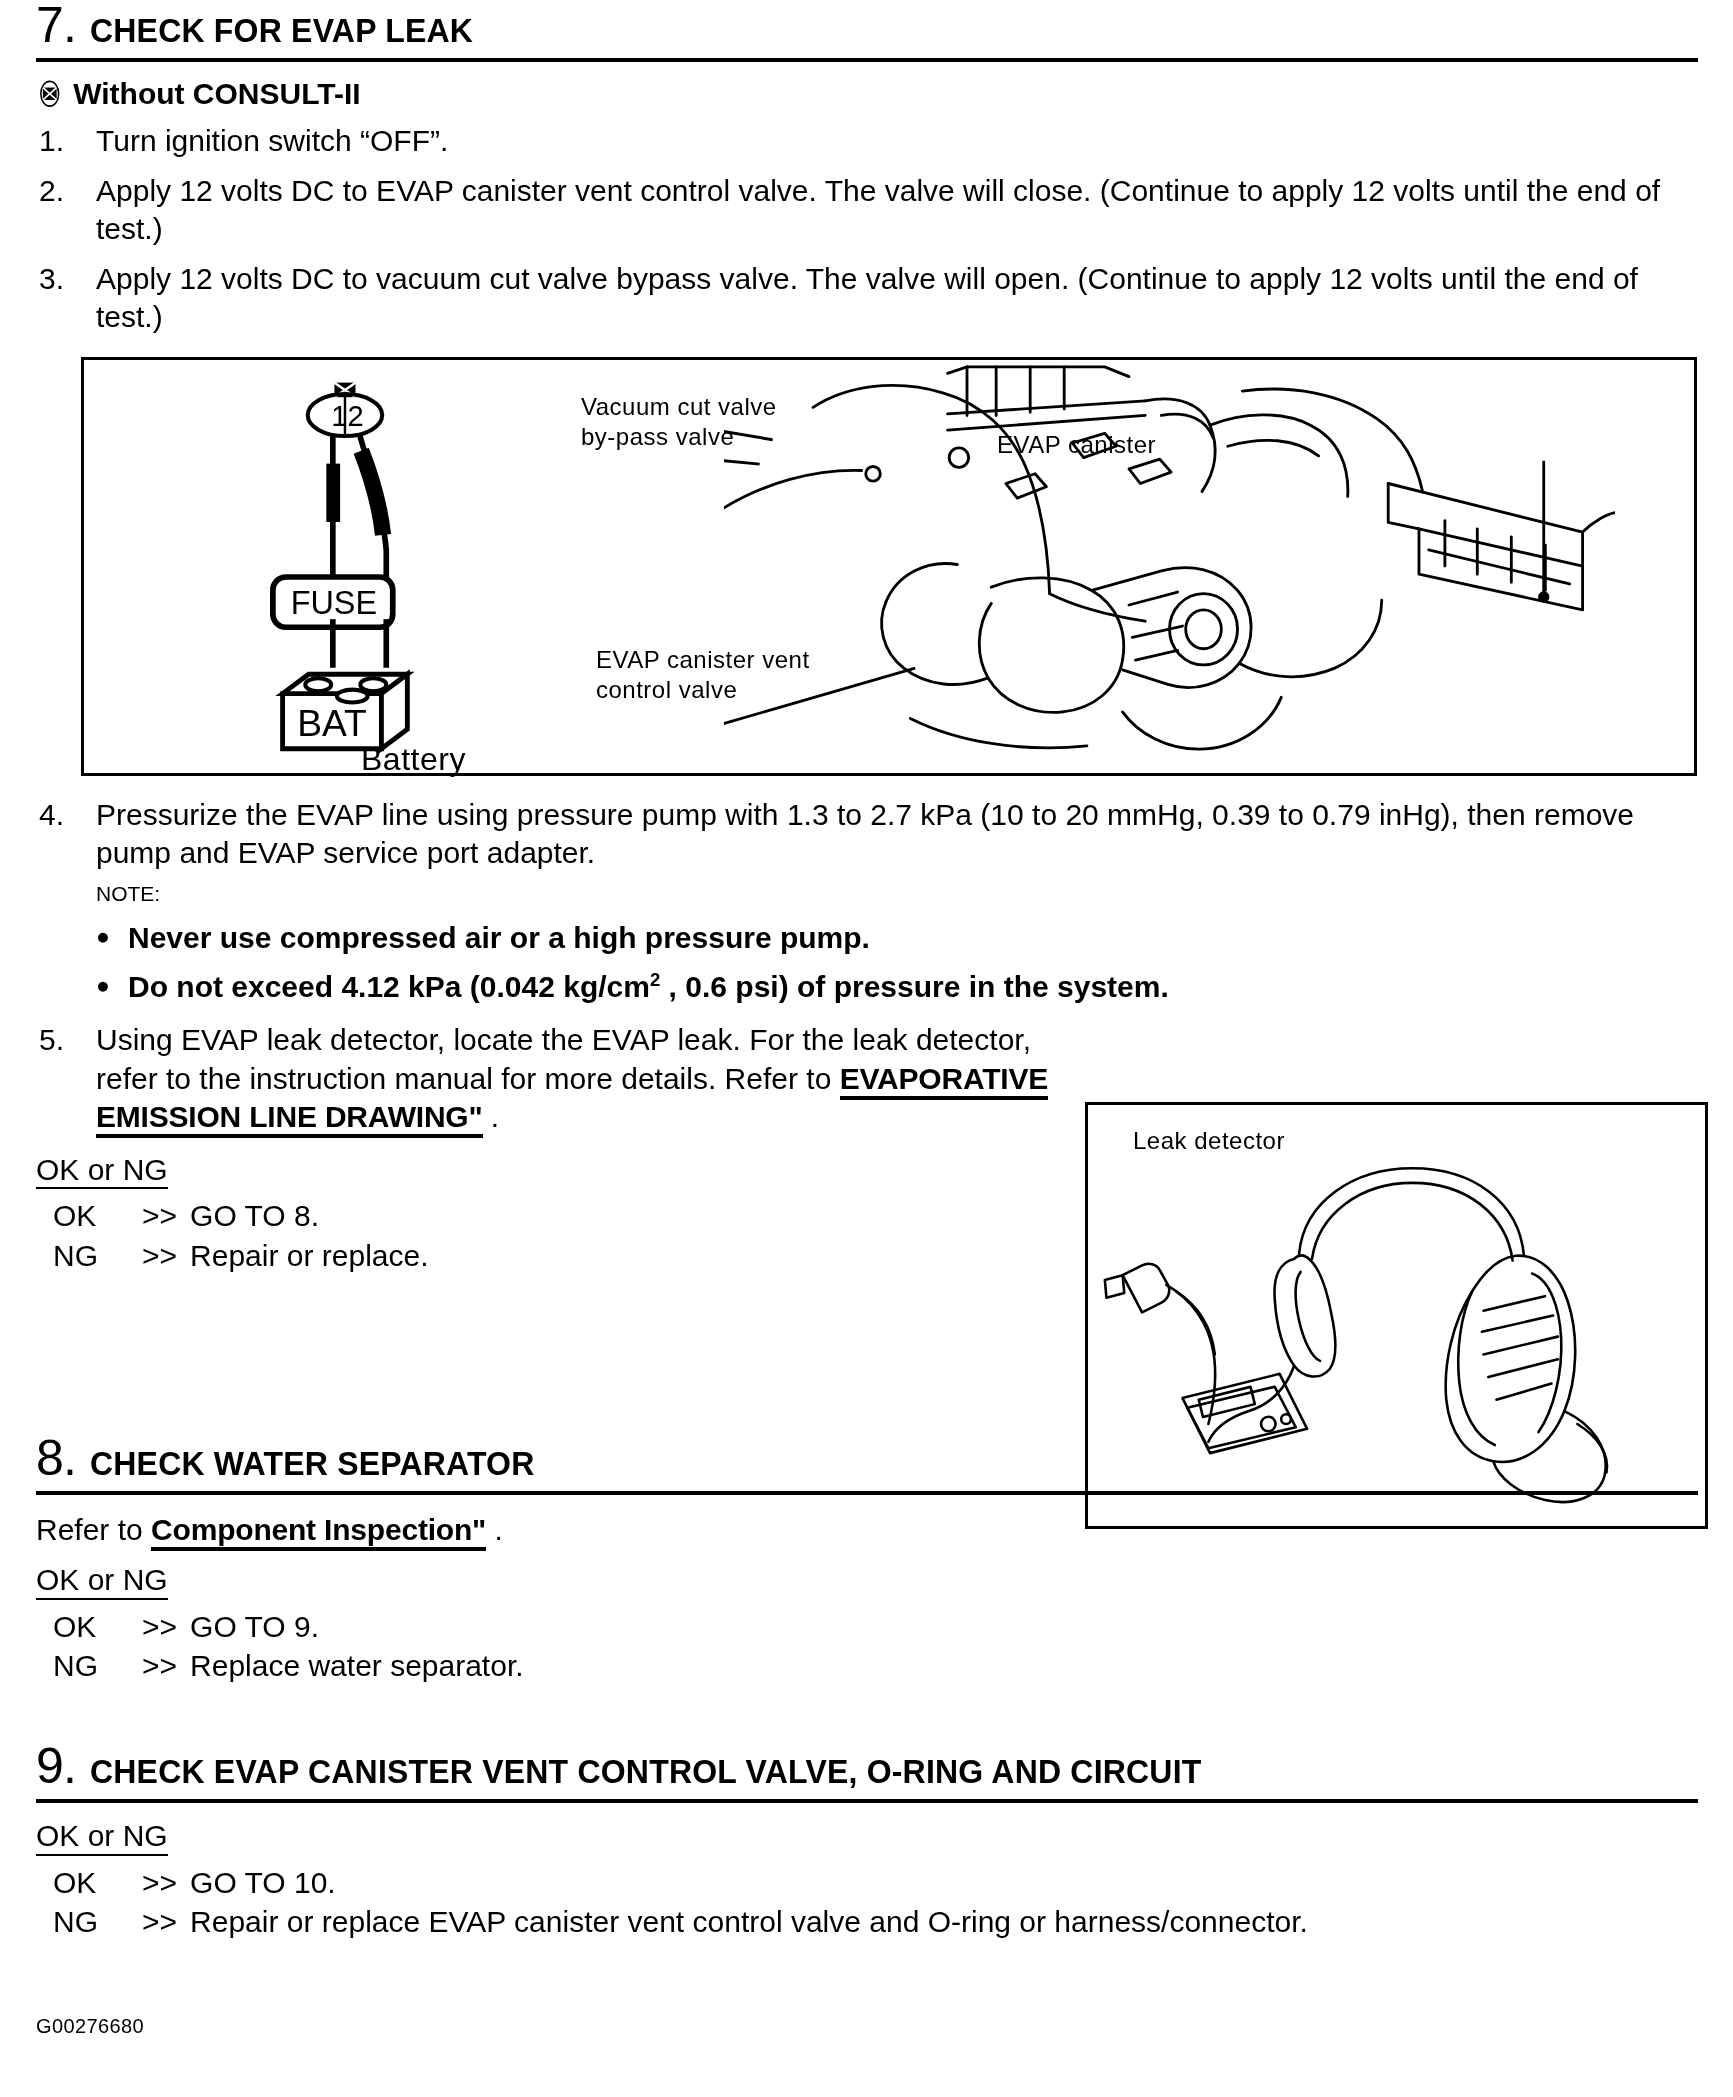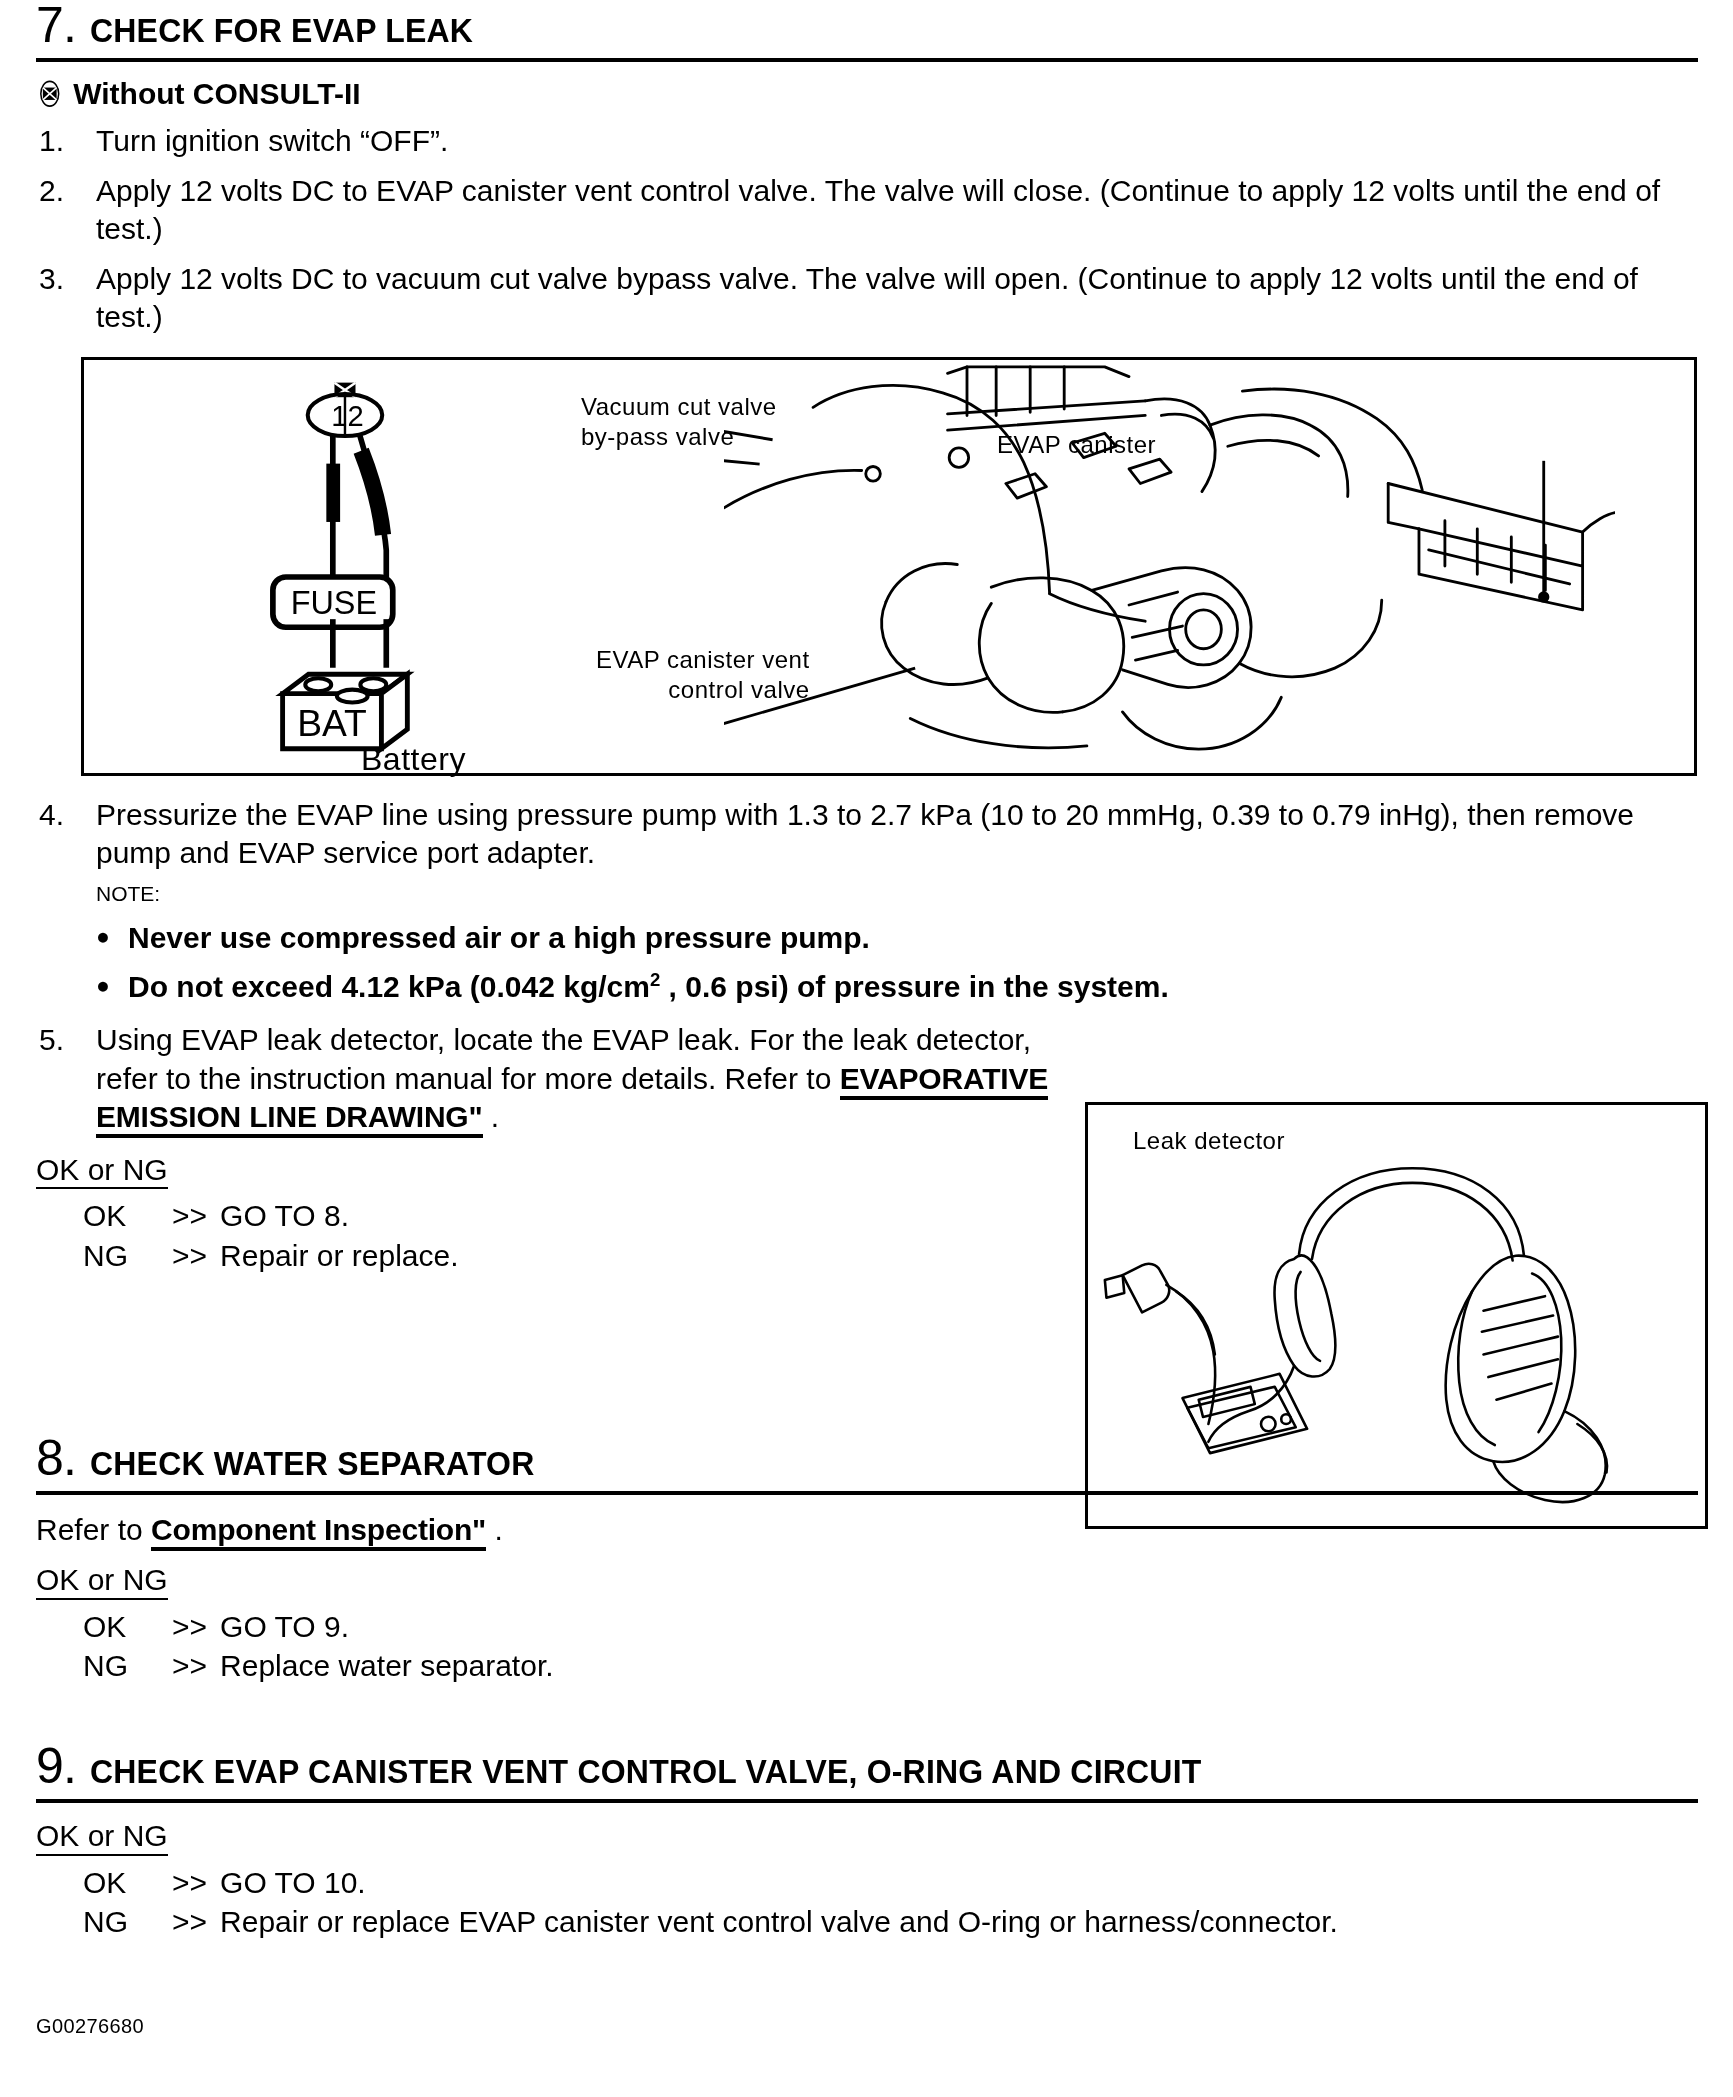--- a/index.html
+++ b/index.html
@@ -120,21 +120,21 @@
     font-size: 30px;
     padding-left: 36px;
     margin-top: 16px;
     display: inline-block;
   }
   .okng-title span {
     border-bottom: 2.4px solid #000;
     padding-bottom: 1.6px;
   }
   .okng-rows {
-    padding-left: 83px;
+    padding-left: 53px;
     margin-top: 9.7px;
   }
   .okng-row {
     display: flex;
     font-size: 30px;
     line-height: 1.32;
   }
   .okng-row .lbl { flex: 0 0 89px; }
   .okng-row .arr { flex: 0 0 auto; }
 
@@ -322,21 +322,21 @@
           <path d="M-150 108 L44 126"></path>
           <path d="M1012 290 L1012 122"></path>
           <path d="M-20 452 L236 378"></path>
         </g>
         <circle cx="1012" cy="290" r="7" fill="#000"></circle>
       </svg>
 
       <div class="fig-label" style="left:497px; top:32px;">Vacuum cut valve
 by-pass valve</div>
       <div class="fig-label" style="left:913px; top:70px;">EVAP canister</div>
-      <div class="fig-label" style="left:512px; top:285px;text-align:right;">EVAP  canister vent
+      <div class="fig-label" style="left:512px; top:285px;">EVAP  canister vent
 control valve</div>
     </div>
 
     
     <div class="oitem" style="margin-top:19.4px;">
       <span class="marker">4.</span>
       <span class="otext">
         <span>Pressurize the EVAP line using pressure pump with 1.3 to 2.7 kPa (10 to 20 mmHg, 0.39 to 0.79 inHg), then remove pump and EVAP service port adapter.</span>
         <div class="note-label">NOTE:</div>
         <ul class="bullets">

